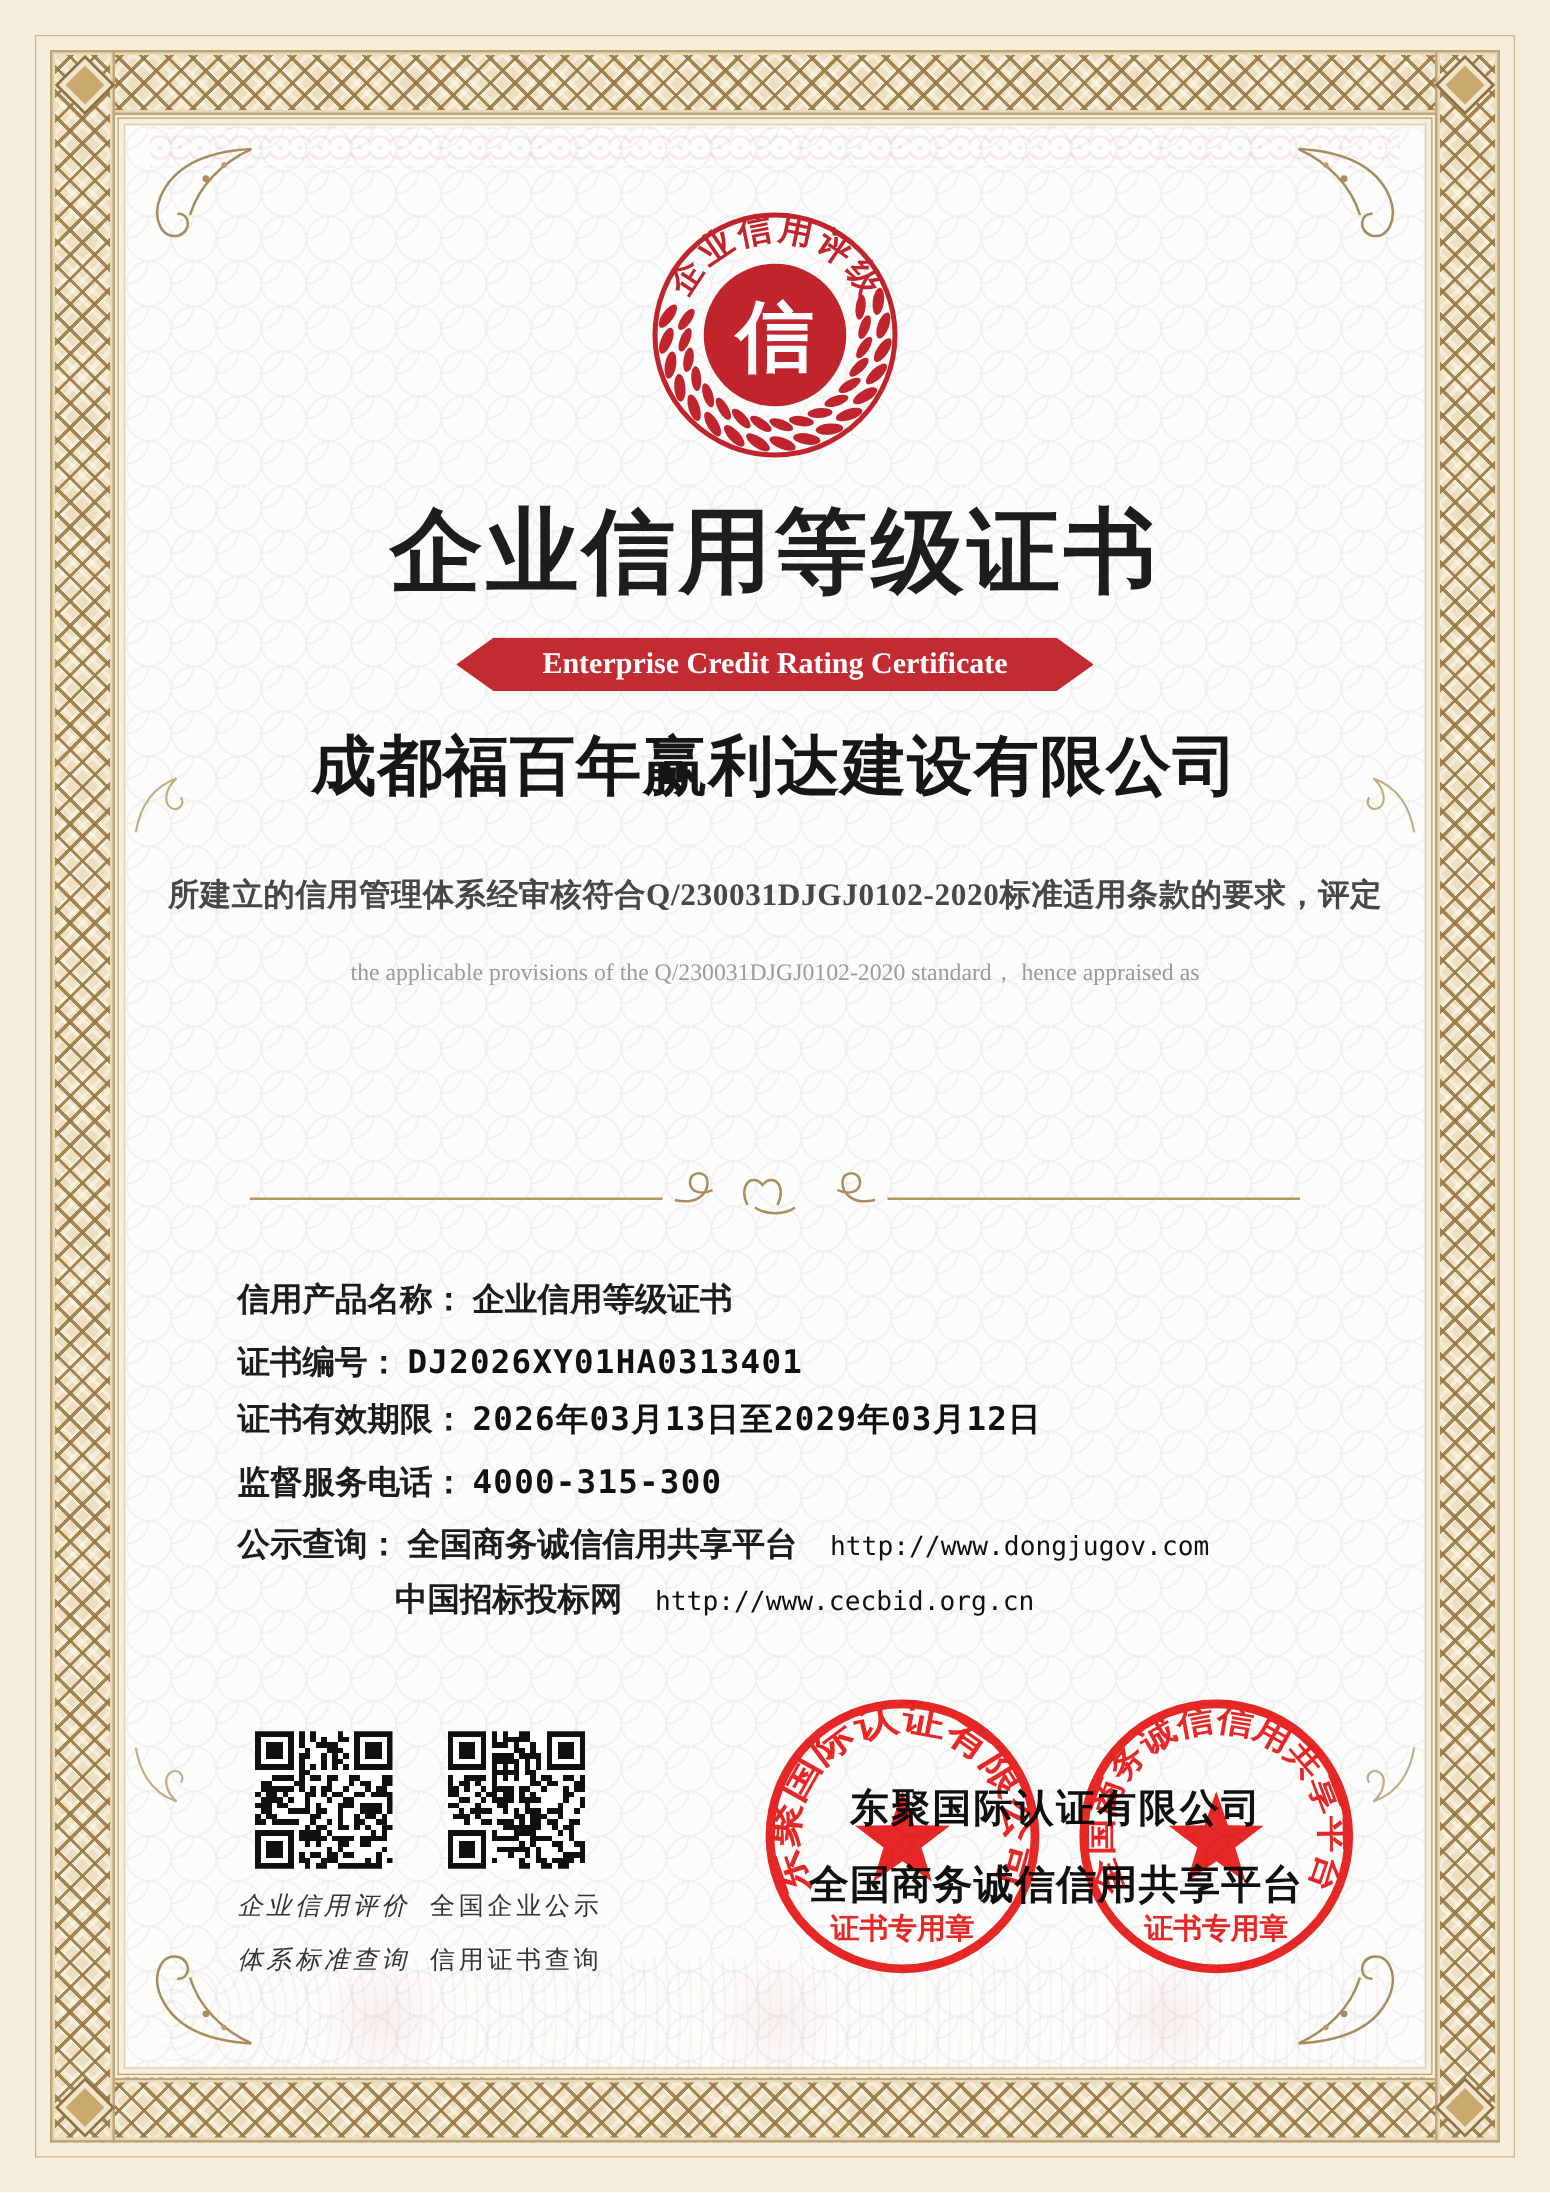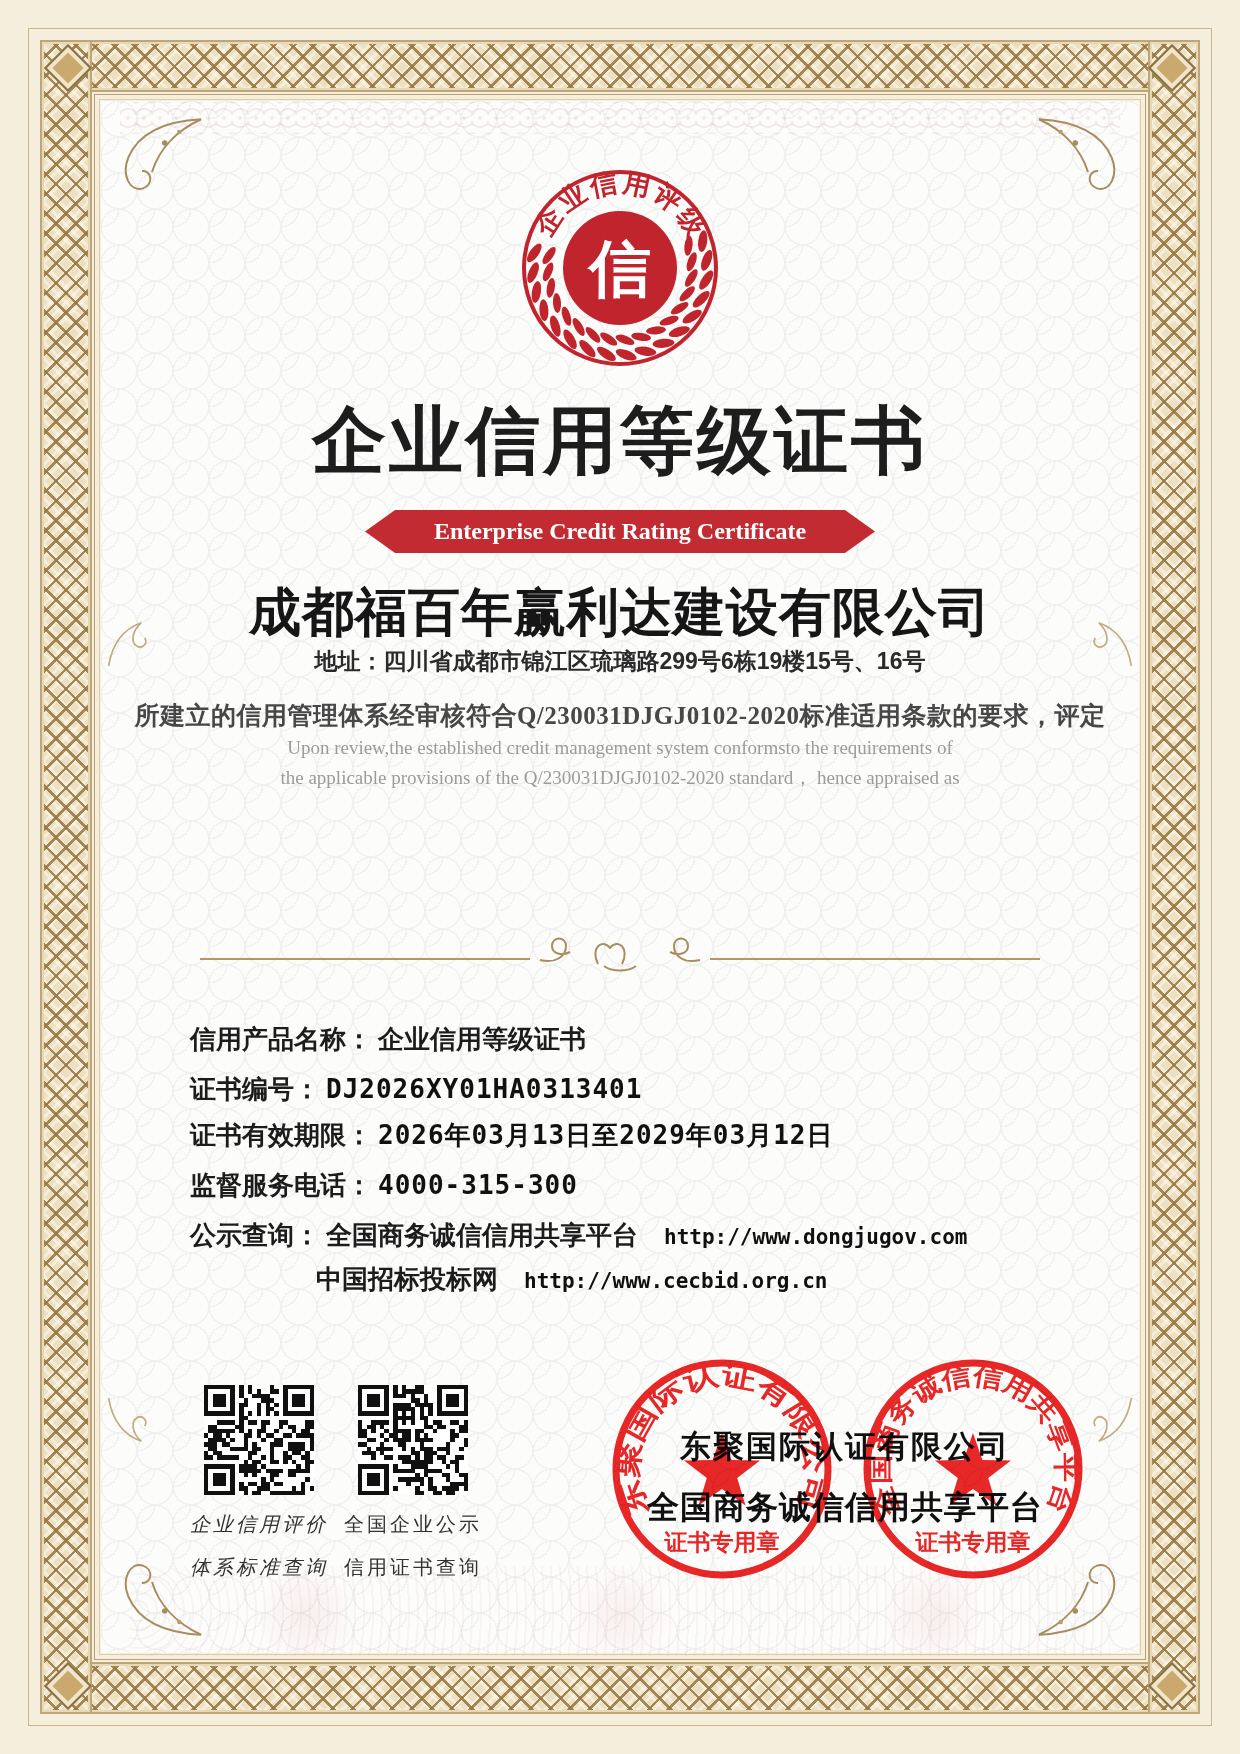--- a/index.html
+++ b/index.html
@@ -69,21 +69,21 @@
   #st-en2{left:98px;right:98px;top:765px;text-align:center;font-size:19px;color:#9b9b9b;
     font-family:"Liberation Serif","DejaVu Serif",serif;}
   #rating{left:98px;right:98px;top:822px;text-align:center;font-size:66px;font-weight:900;color:#c5161d;
     font-family:"Liberation Serif","DejaVu Serif",serif;letter-spacing:3px;}
   #divider{top:924px;left:50%;margin-left:-420px;width:840px;height:70px;}
   
   .row{position:absolute;left:190px;font-size:26px;white-space:nowrap;color:#1c1c1c;}
   .lbl{font-family:"Liberation Serif","DejaVu Serif",serif;font-weight:700;margin-right:6px;}
   .valcn{font-family:"Liberation Serif","DejaVu Serif",serif;font-weight:700;}
   .valnum{font-family:"DejaVu Sans Mono","Liberation Mono",monospace;font-weight:700;letter-spacing:1px;color:#111;}
-  .url{font-family:"DejaVu Sans Mono","Liberation Mono",monospace;font-weight:700;font-size:21px;
+  .url{font-family:"DejaVu Sans Mono","Liberation Mono",monospace;font-weight:400;font-size:21px;
        margin-left:26px;color:#101010;}
   
   .qrblock{position:absolute;top:1385px;width:154px;text-align:center;}
   #qr1{left:182px;font-style:italic;} #qr2{left:336px;}
   .qr{width:110px;height:110px;margin:0 auto;background:#fff;}
   .qrlabel{margin-top:16px;font-family:"Liberation Serif","DejaVu Serif",serif;font-size:20px;
     letter-spacing:3px;color:#333;}
   .qrlabel + .qrlabel{}
   
   .stamp{position:absolute;width:230px;height:230px;mix-blend-mode:multiply;opacity:.95;}
@@ -207,24 +207,22 @@
       </g>
     <circle cx="100" cy="100" r="57" fill="#c0242c"></circle>
     <text x="100" y="122" text-anchor="middle" font-size="62" font-weight="bold" fill="#ffffff" font-family="&quot;Liberation Serif&quot;,serif">信</text>
   </svg>
 
   <div class="abs" id="title">企业信用等级证书</div>
   <div class="abs" id="ribbon">
     <span>Enterprise Credit Rating Certificate</span>
   </div>
   <div class="abs" id="company">成都福百年赢利达建设有限公司</div>
-  <div class="abs" id="address">地址：四川省成都市锦江区琉璃路299号6栋19楼15号、16号</div>
 
   <div class="abs" id="st-cn">所建立的信用管理体系经审核符合Q/230031DJGJ0102-2020标准适用条款的要求，评定</div>
-  <div class="abs" id="st-en1">Upon review,the established credit management system conformsto the requirements of</div>
   <div class="abs" id="st-en2">the applicable provisions of the  Q/230031DJGJ0102-2020 standard， hence appraised as</div>
 
 
   <svg class="abs" id="divider" viewBox="0 0 840 70">
     <line x1="0" y1="35" x2="330" y2="35" stroke="#b49668" stroke-width="2"></line>
     <line x1="510" y1="35" x2="840" y2="35" stroke="#b49668" stroke-width="2"></line>
     <g stroke="#a98e5e" fill="none" stroke-width="2">
       <path d="M340,36 C356,40 366,32 366,22 C366,12 352,12 352,22 C352,30 362,32 370,28"></path>
       <path d="M500,36 C484,40 474,32 474,22 C474,12 488,12 488,22 C488,30 478,32 470,28"></path>
       <path d="M398,40 C390,24 402,14 410,24 C418,14 430,24 422,40"></path>

